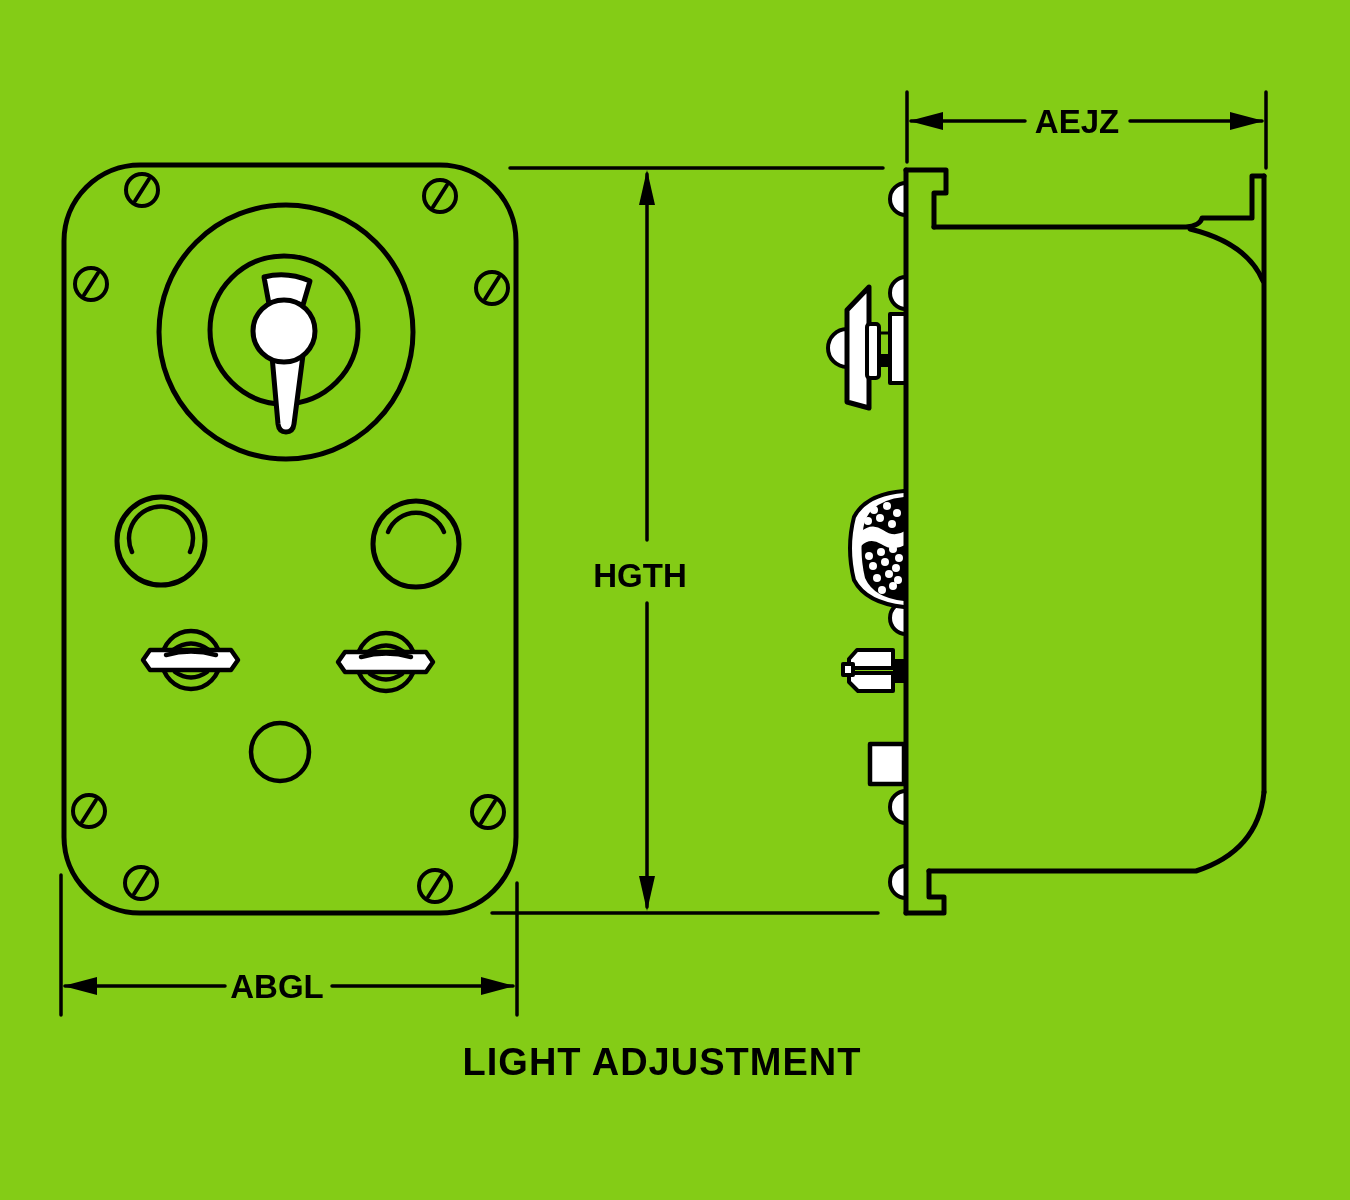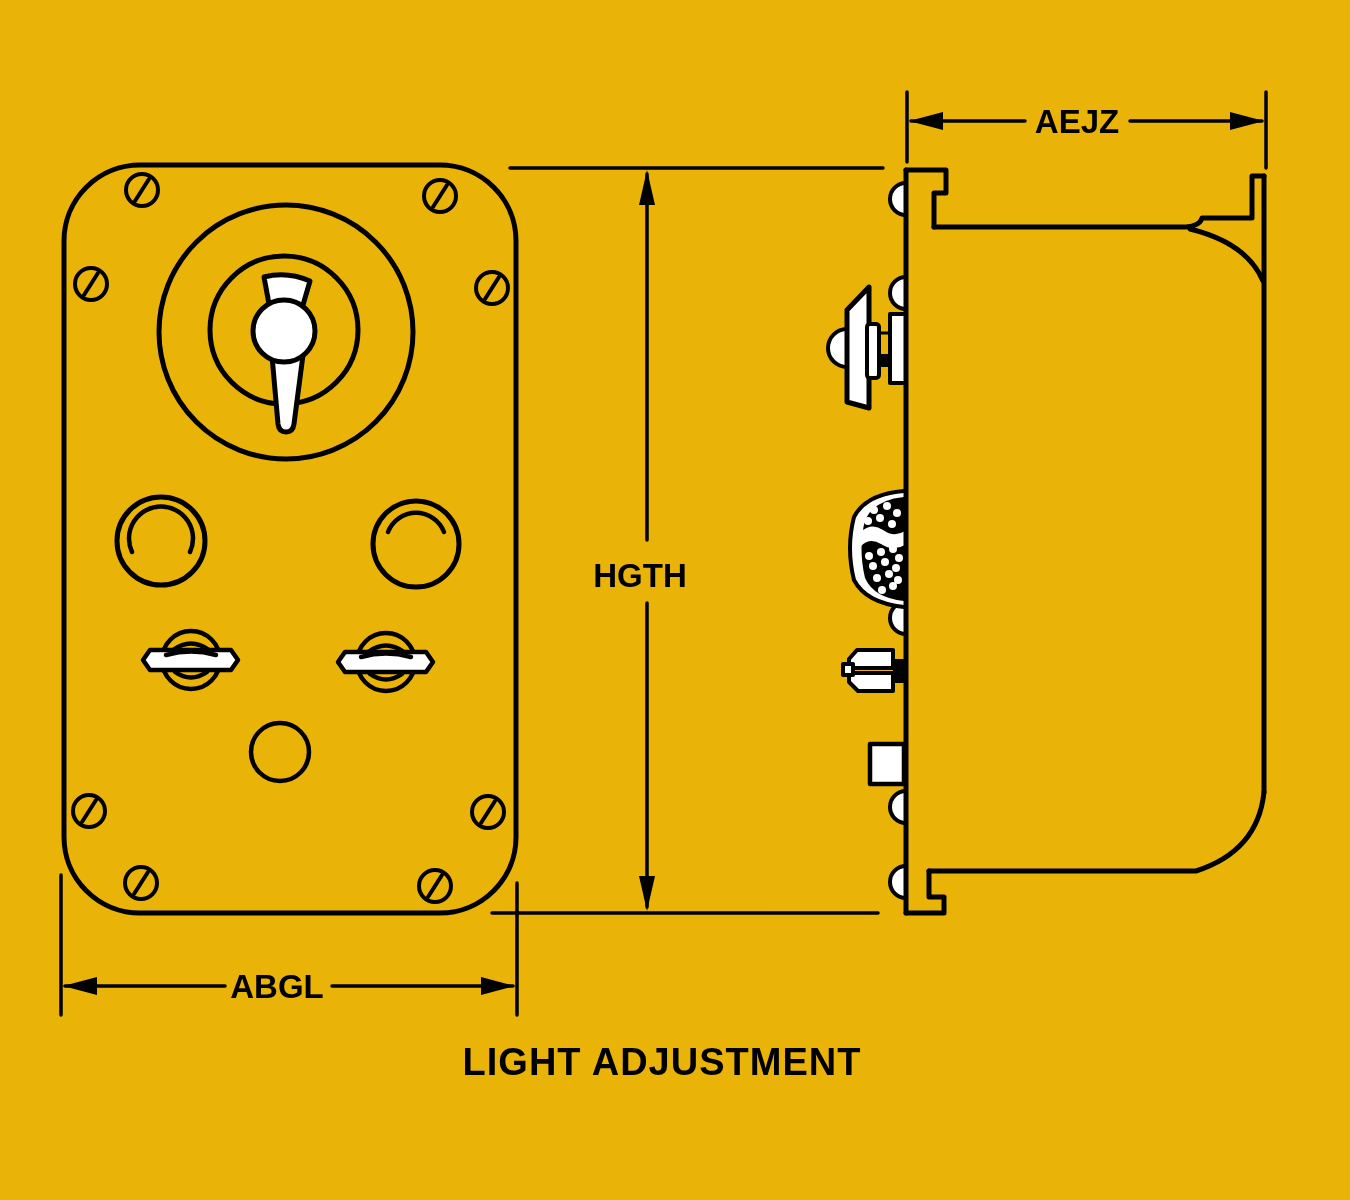--- a/index.html
+++ b/index.html
@@ -1,16 +1,16 @@
 <!DOCTYPE html>
 <html><head>
 <meta charset="utf-8">
 <style>
   html,body{margin:0;padding:0;background:#ffffff;}
-  .stage{position:relative;width:1350px;height:1200px;background:#eab308;overflow:hidden;
+  .stage{position:relative;width:1350px;height:1200px;background:#84cc16;overflow:hidden;
          font-family:"Liberation Sans", sans-serif;}
   svg{position:absolute;left:0;top:0;}
   .dim-label{font-family:"Liberation Sans", sans-serif;font-weight:bold;font-size:33px;fill:#000;}
   .title-label{font-family:"Liberation Sans", sans-serif;font-weight:bold;font-size:38px;fill:#000;letter-spacing:1px;}
 </style>
 </head>
 <body>
 
 <div class="stage">
 <svg width="1350" height="1200" viewBox="0 0 1350 1200">

